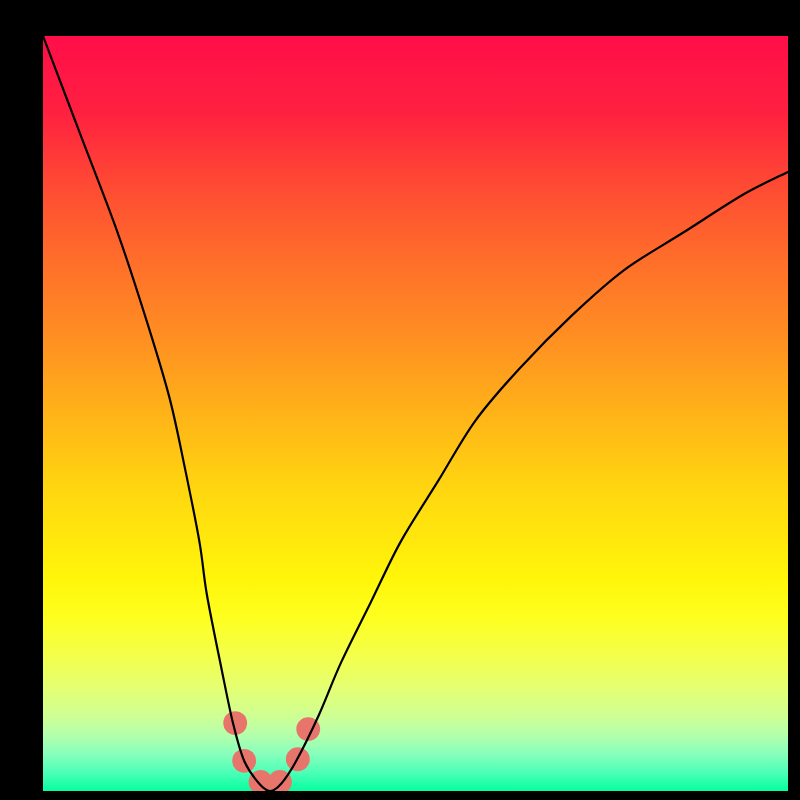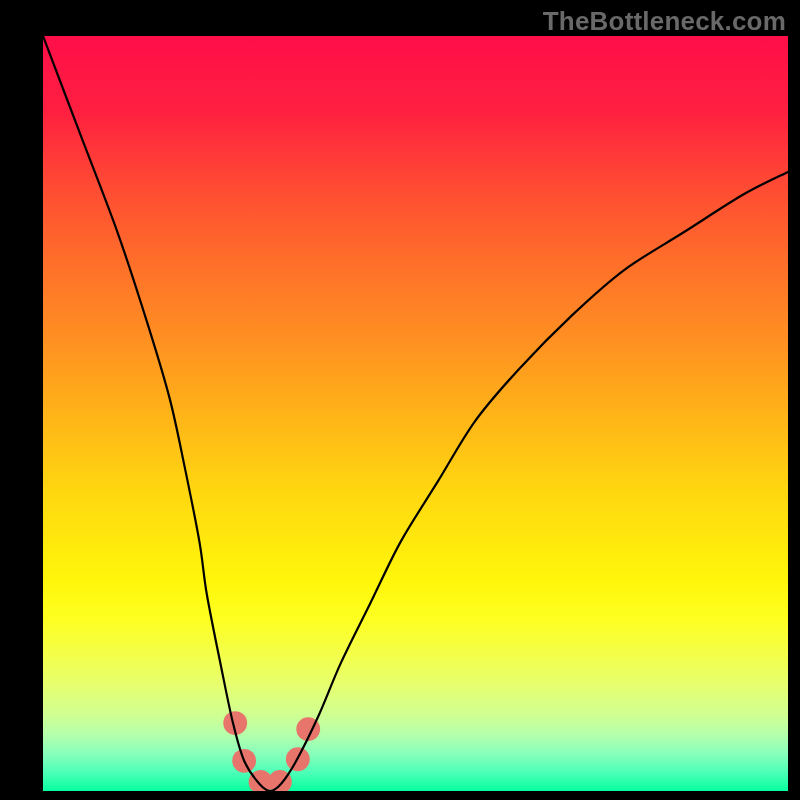--- a/index.html
+++ b/index.html
@@ -87,15 +87,14 @@
           <circle cx="217.54" cy="745.94" r="11.92" fill="#e8756b"></circle>
           <circle cx="236.91" cy="745.94" r="11.92" fill="#e8756b"></circle>
           <circle cx="254.79000000000002" cy="723.29" r="11.92" fill="#e8756b"></circle>
           <circle cx="265.22" cy="693.09" r="11.92" fill="#e8756b"></circle>
         </g>
       <path id="curve-path" fill="none" stroke="#000" stroke-width="2.2" stroke-linecap="round" stroke-linejoin="round" d="M 0 0 C 5.96 15.703999999999997 25.33 66.74199999999999 37.25 98.14999999999998 C 49.17 129.55799999999996 63.772 166.09999999999997 74.5 196.29999999999995 C 85.22800000000001 226.49999999999994 95.95600000000002 260.32399999999996 104.30000000000001 286.9 C 112.644 313.476 120.69000000000001 339.448 126.65 362.4 C 132.61 385.352 136.782 407.398 141.55 430.35 C 146.318 453.302 152.874 485.314 156.45 505.85 C 160.02599999999998 526.3860000000001 160.324 538.164 163.9 558.7 C 167.476 579.2360000000001 174.628 613.6640000000001 178.79999999999998 634.2 C 182.97199999999998 654.736 186.399 672.554 189.975 687.05 C 193.551 701.5459999999999 196.978 715.136 201.15 724.8 C 205.322 734.4639999999999 211.878 742.618 216.04999999999998 747.45 C 220.22199999999998 752.282 223.649 755 227.225 755 C 230.801 755 234.228 752.282 238.4 747.45 C 242.572 742.618 247.34 735.6719999999999 253.3 724.8 C 259.26 713.928 268.498 695.204 275.65 679.5 C 282.80199999999996 663.796 289.656 644.77 298 626.65 C 306.344 608.53 318.264 585.578 327.8 566.25 C 337.336 546.922 346.87199999999996 525.178 357.59999999999997 505.85 C 368.328 486.52200000000005 382.93 464.778 394.85 445.45000000000005 C 406.77000000000004 426.12200000000007 418.98799999999994 403.17 432.09999999999997 385.05 C 445.212 366.93 461.30400000000003 349.1119999999999 476.8 332.19999999999993 C 492.296 315.28799999999995 512.262 295.054 528.9499999999999 279.35 C 545.6379999999999 263.6460000000001 563.22 247.33800000000008 581.1 234.05000000000007 C 598.98 220.76200000000006 621.628 208.37999999999997 640.7 196.29999999999995 C 659.772 184.21999999999994 683.612 168.21399999999994 700.3 158.54999999999995 C 716.9879999999999 148.88599999999997 737.848 139.52400000000006 745 135.9000000000001"></path>
     </svg>
 
   </div>
 
-  <div class="watermark">TheBottleneck.com</div>
 
 </div>
 
 </body></html>

